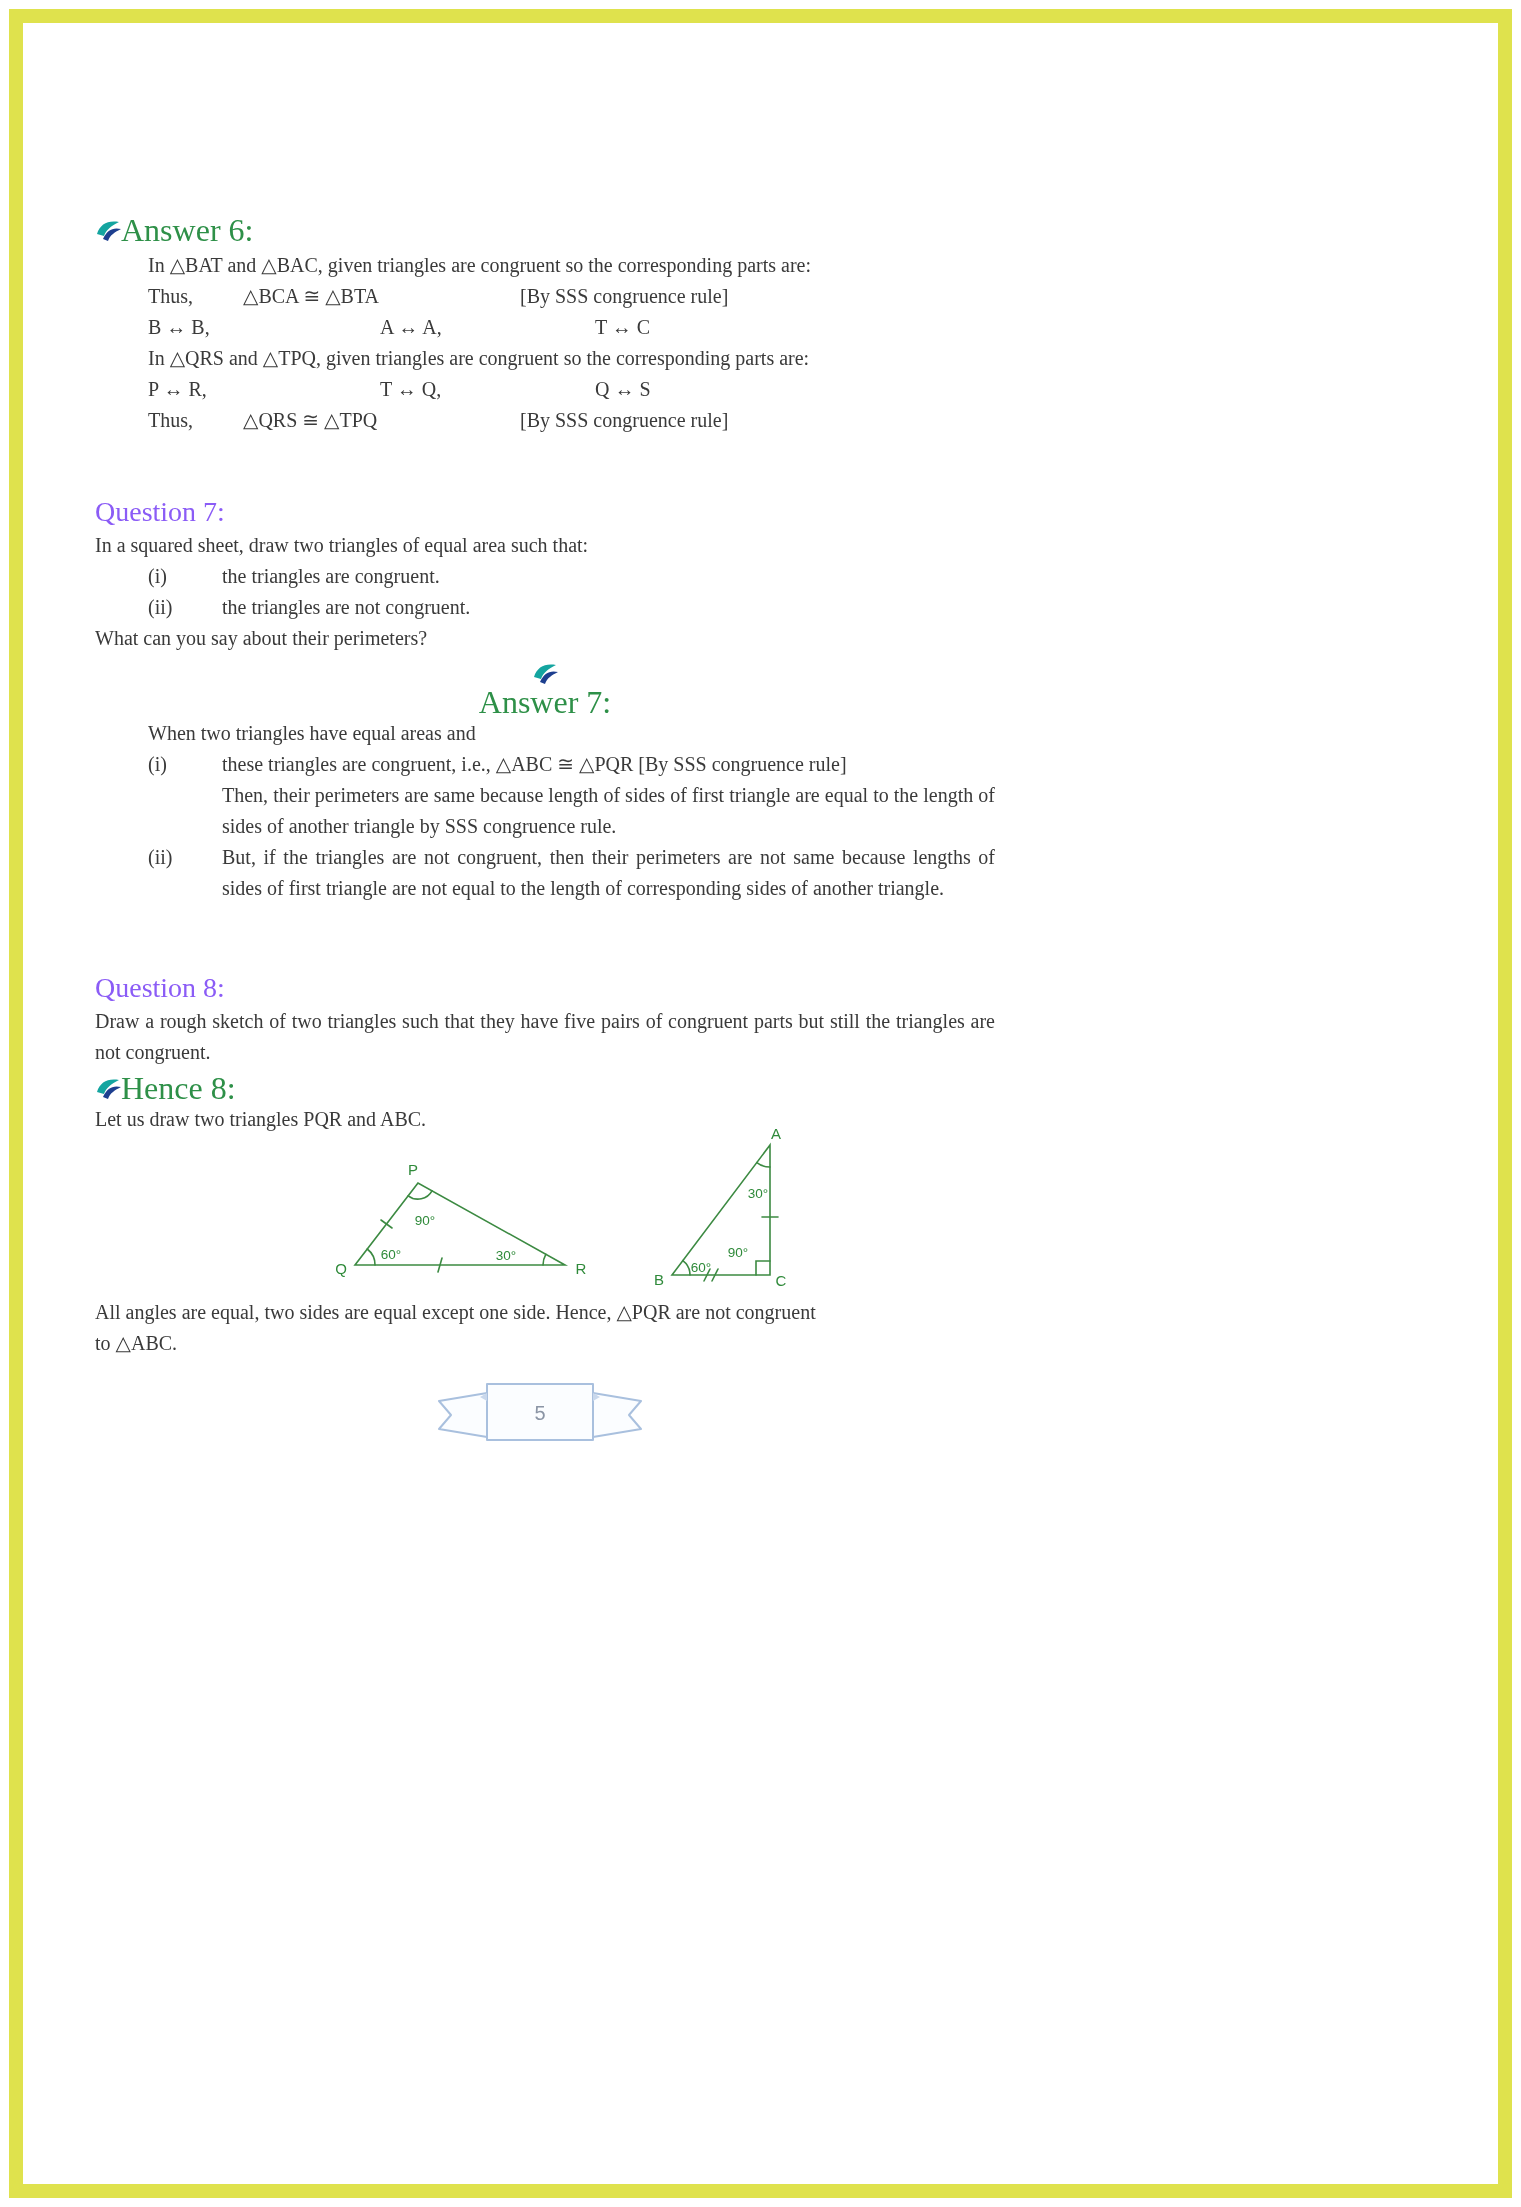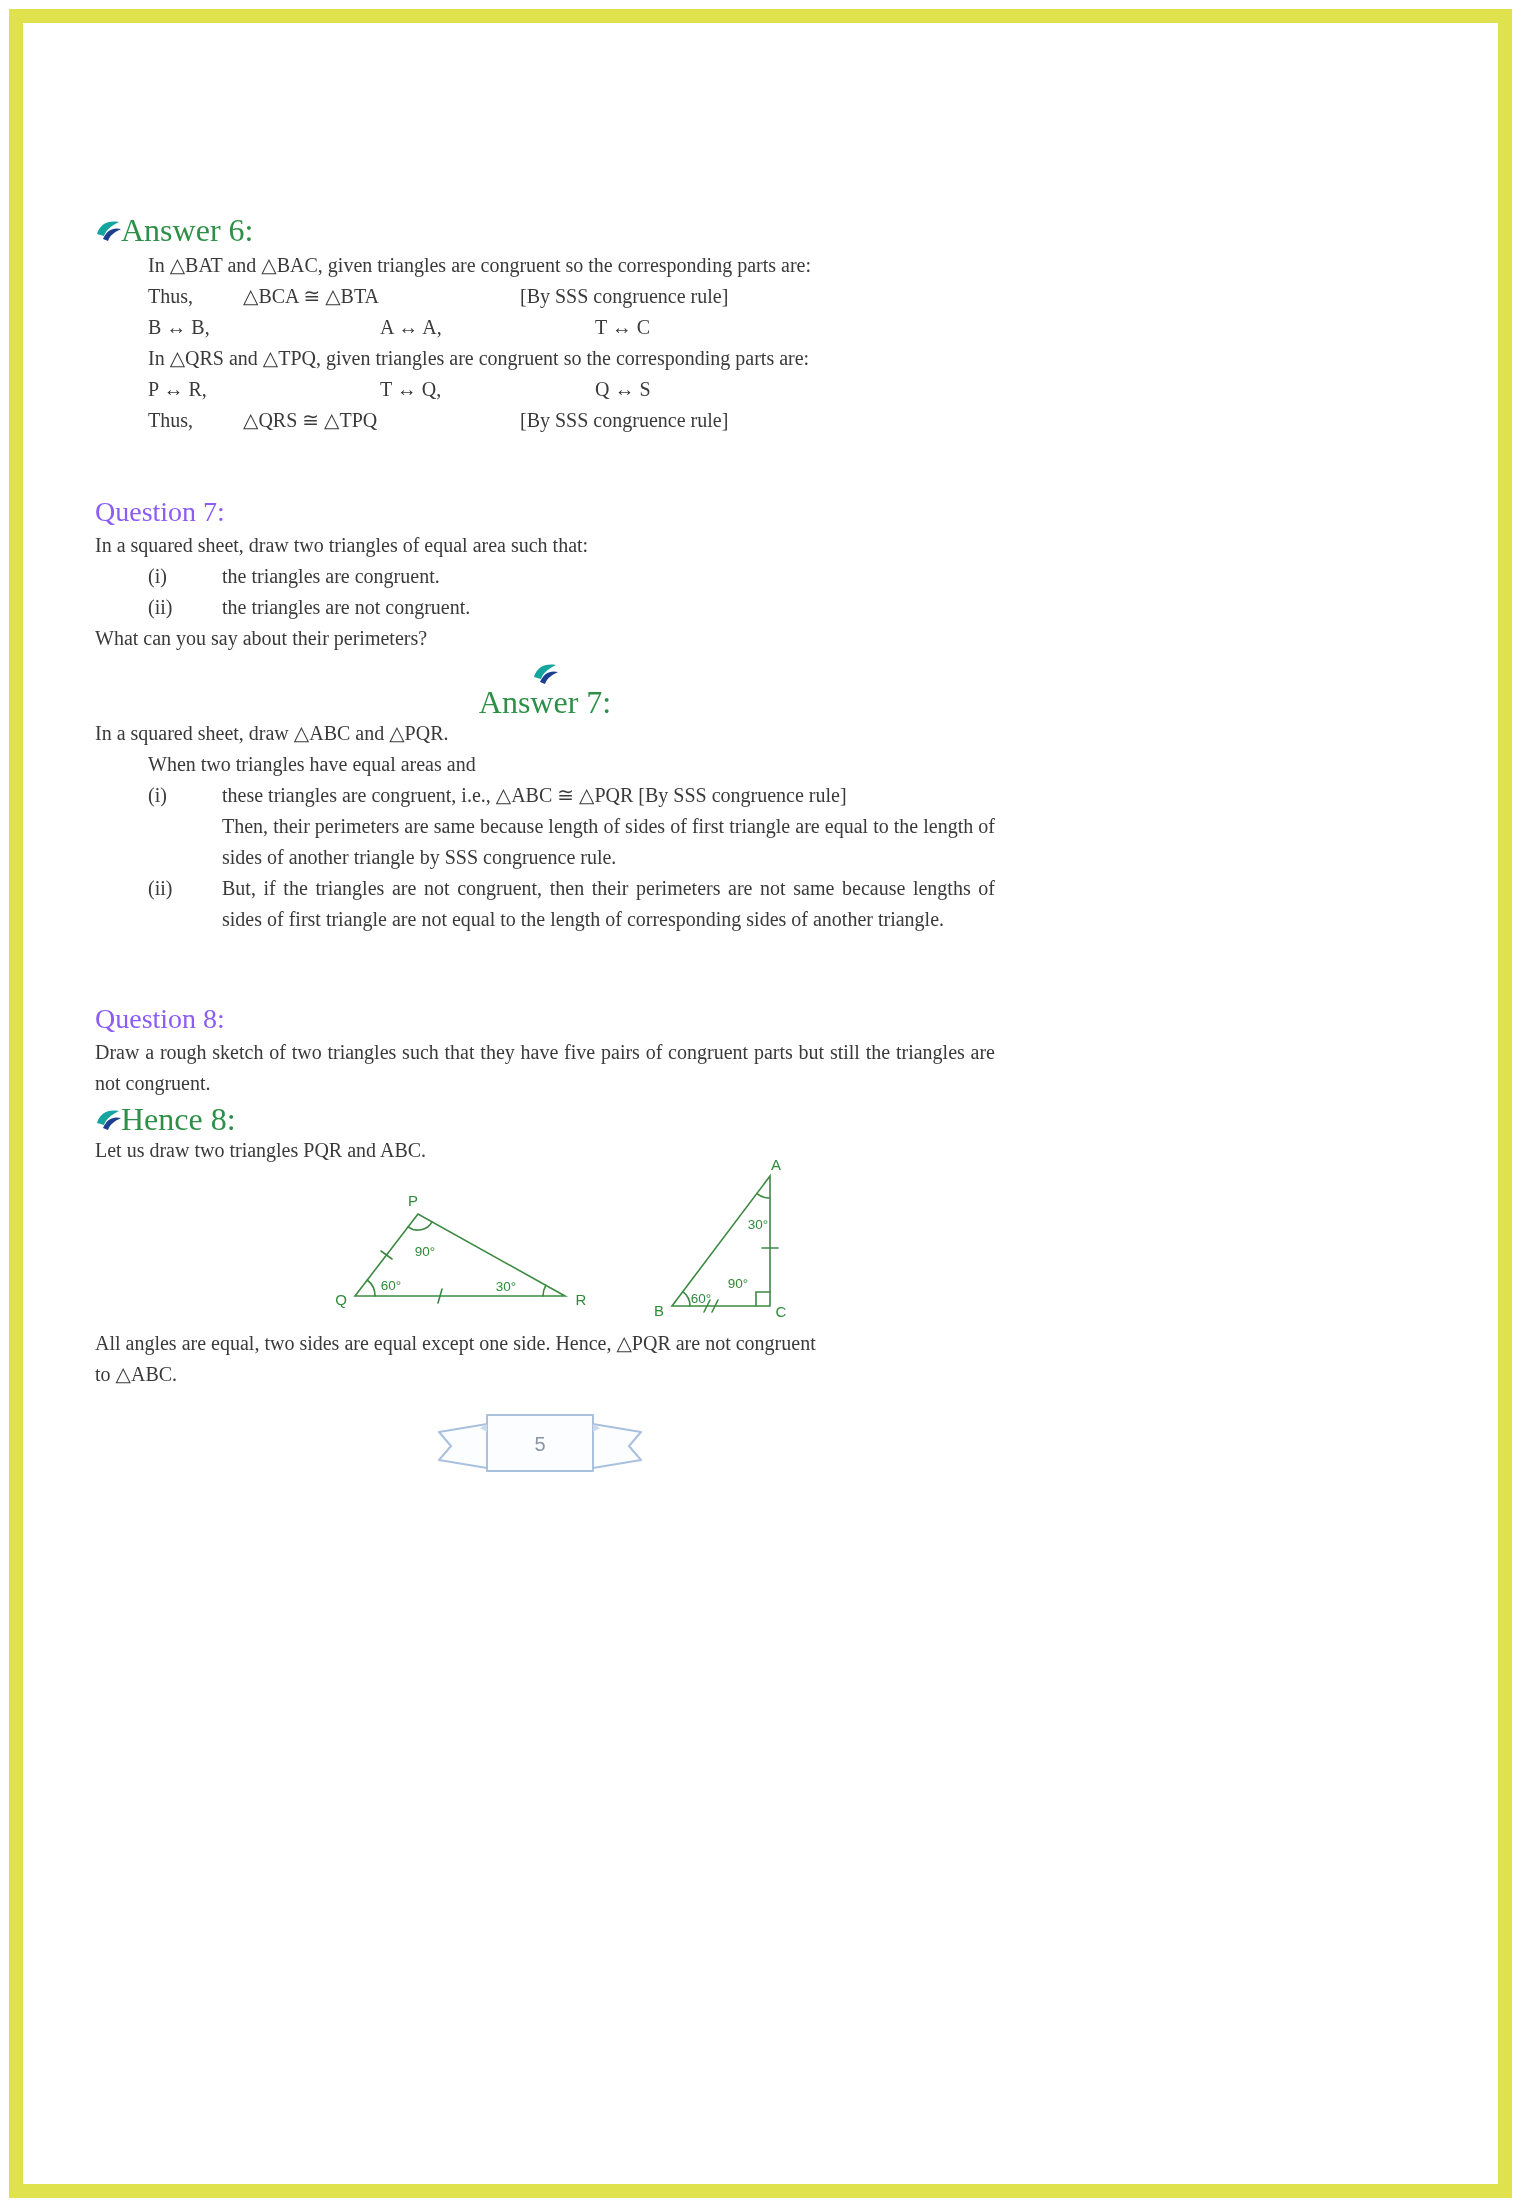--- a/index.html
+++ b/index.html
@@ -100,21 +100,20 @@
     <h2 class="a-head" style="margin-top:6px;flex-direction:column;">
       <span class="brand">
         <svg width="26" height="26" viewBox="0 0 26 26">
           <path d="M2,16 C5,6 13,2 24,4 C16,8 11,12 9,18 Z" fill="#14a5a0"></path>
           <path d="M8,21 C12,12 18,9 26,11 C20,14 15,17 13,23 Z" fill="#1d3f8f"></path>
         </svg>
       </span>
       <span>Answer 7:</span>
     </h2>
     <div>
-      <p>In a squared sheet, draw △ABC and △PQR.</p>
       <p class="ind">When two triangles have equal areas and</p>
       <div class="li">
         <span class="num">(i)</span>
           <span class="litext">these triangles are congruent, i.e., △ABC ≅  △PQR [By SSS congruence rule]</span>
       </div>
       <div class="cont">Then, their perimeters are same because length of sides of first triangle are equal to the length of sides of another triangle by SSS congruence rule.</div>
       <div class="li">
         <span class="num">(ii)</span>
           <span class="litext just">But, if the triangles are not congruent, then their perimeters are not same because lengths of sides of first triangle are not equal to the length of corresponding sides of another triangle.</span>
       </div>

